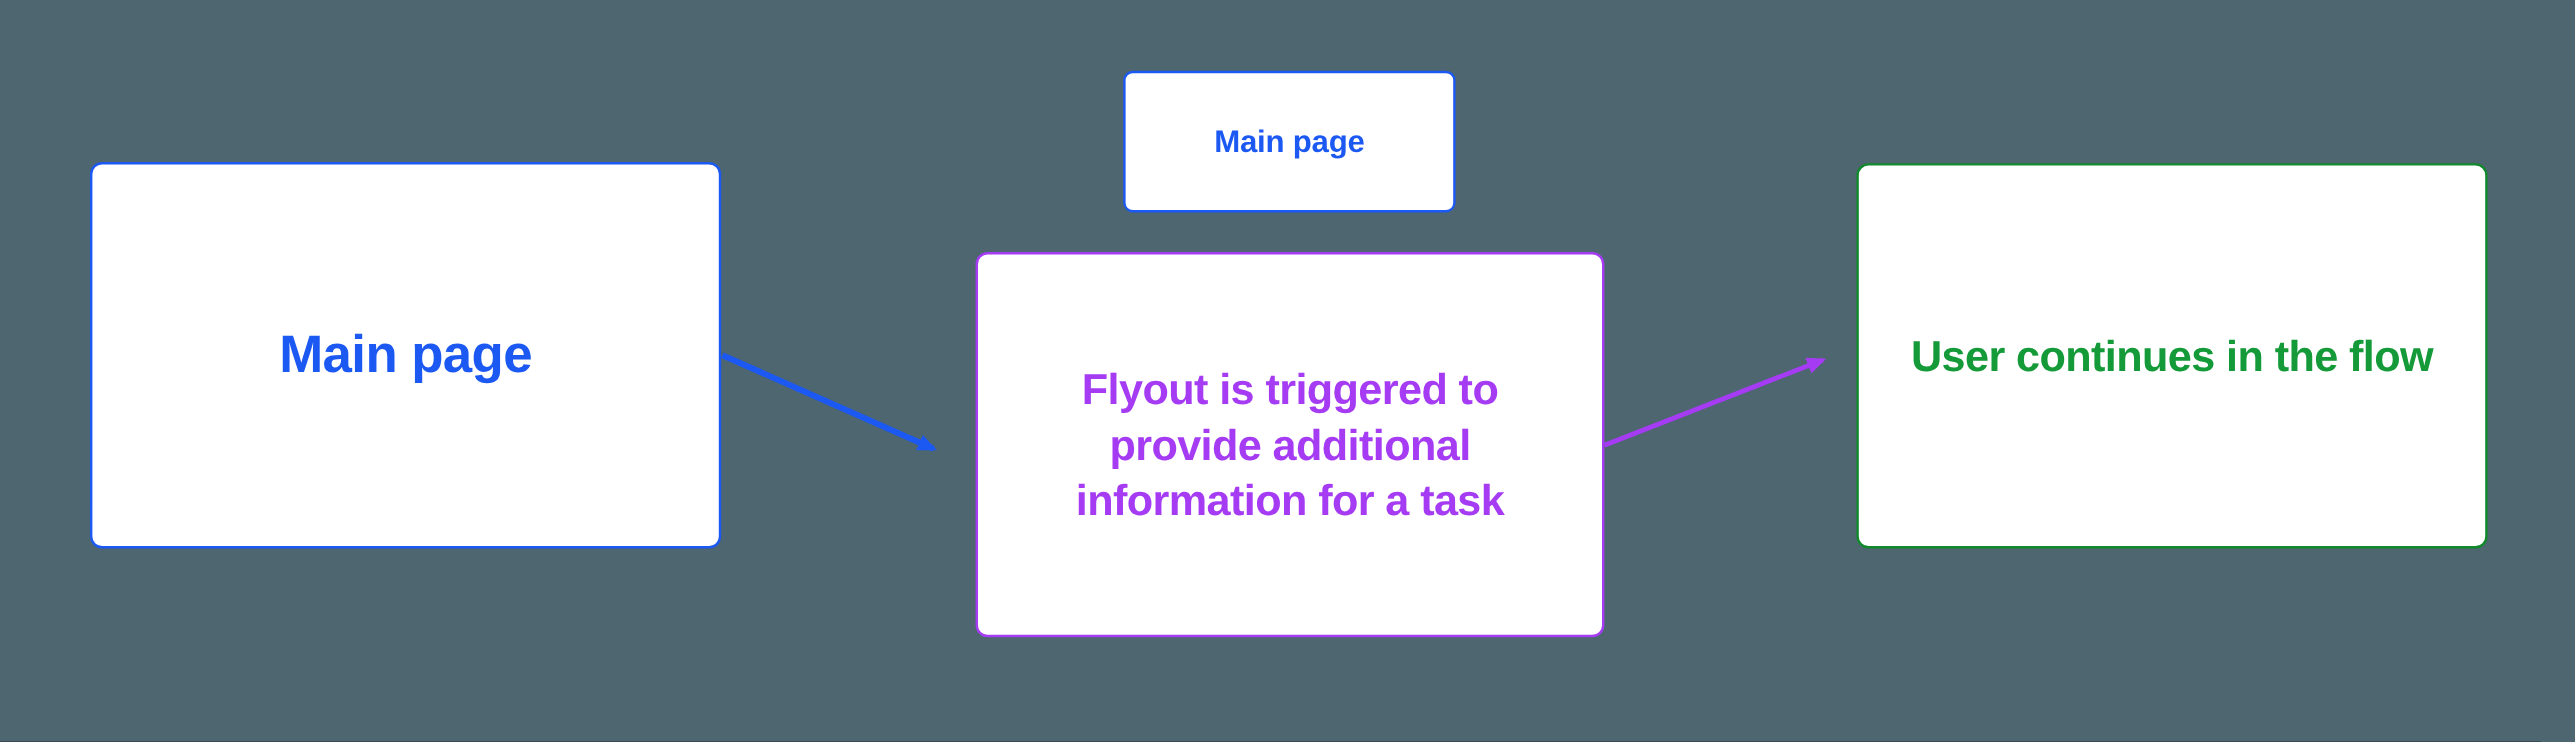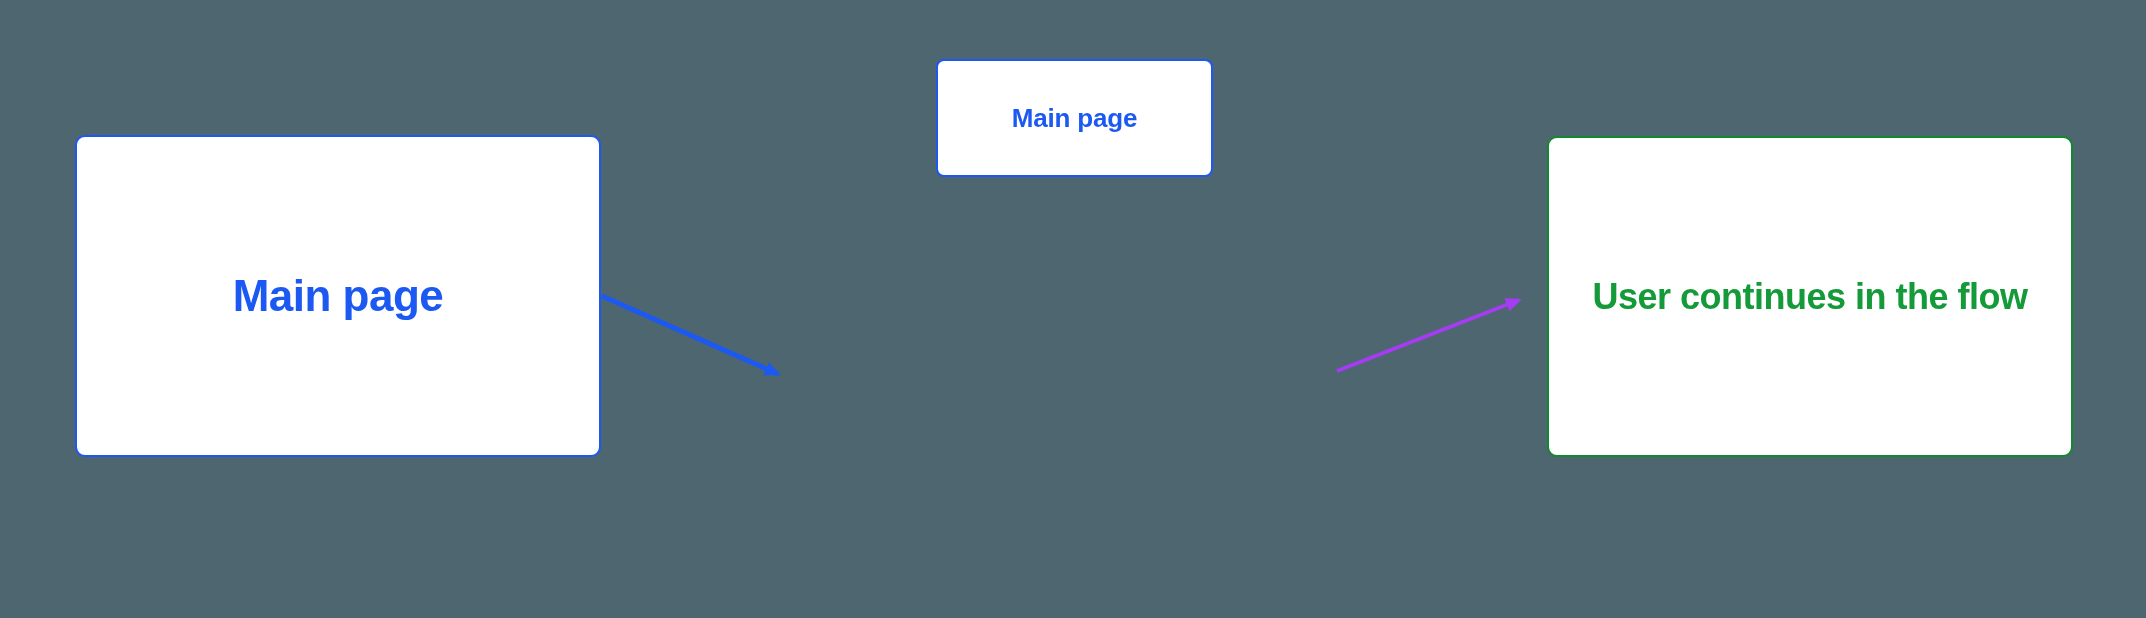--- a/index.html
+++ b/index.html
@@ -99,18 +99,23 @@
   </svg>
 
   <div class="node node-left">
     <span class="label">Main page</span>
   </div>
 
   <div class="node node-small">
     <span class="label">Main page</span>
   </div>
 
+  <div class="node node-flyout">
+    <span class="label">Flyout is triggered to
+provide additional
+information for a task</span>
+  </div>
 
   <div class="node node-continue">
     <span class="label">User continues in the flow</span>
   </div>
 
 </div>
 
 </body></html>

